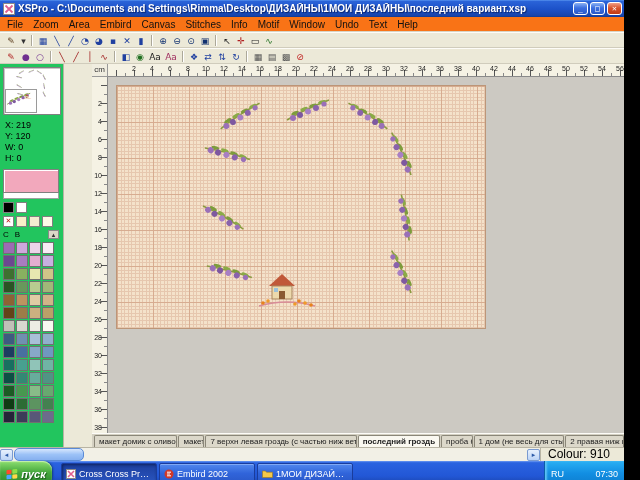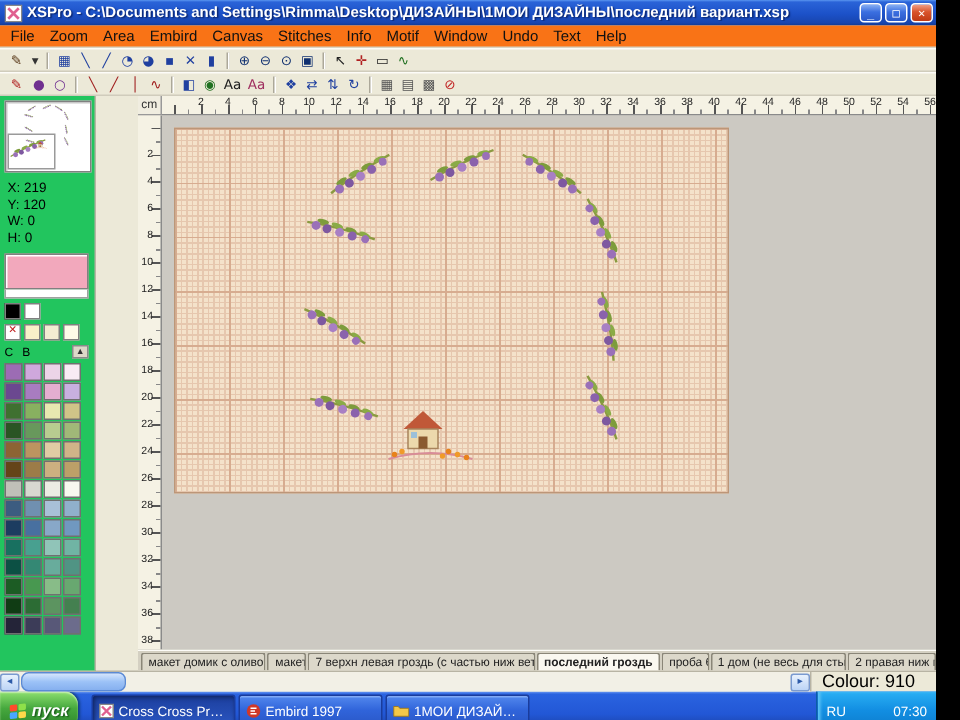--- a/index.html
+++ b/index.html
@@ -664,21 +664,21 @@
             <rect x="0.5" y="0.5" width="9" height="9" fill="#fff" stroke="#888"></rect>
             <path d="M2 2 L8 8 M8 2 L2 8" stroke="#e06090" stroke-width="1.6"></path>
           </svg>
           <span class="tb-label">Cross Cross Pro...</span>
         </div>
         <div class="task-btn">
           <svg width="10" height="10" viewBox="0 0 10 10">
             <circle cx="5" cy="5" r="4.5" fill="#d03828"></circle>
             <path d="M3 3.2h4M3 5h3M3 6.8h4" stroke="#fff" stroke-width="1"></path>
           </svg>
-          <span class="tb-label">Embird 1997</span>
+          <span class="tb-label">Embird 2002</span>
         </div>
         <div class="task-btn">
           <svg width="11" height="9" viewBox="0 0 11 9">
             <path d="M0.5 2 h3 l1 1.2 h6 v5.3 h-10 z" fill="#f4c84a" stroke="#a07818" stroke-width="0.6"></path>
           </svg>
           <span class="tb-label">1МОИ ДИЗАЙНЫ</span>
         </div>
       </div>
     <div class="tray">
       <span>RU</span>

